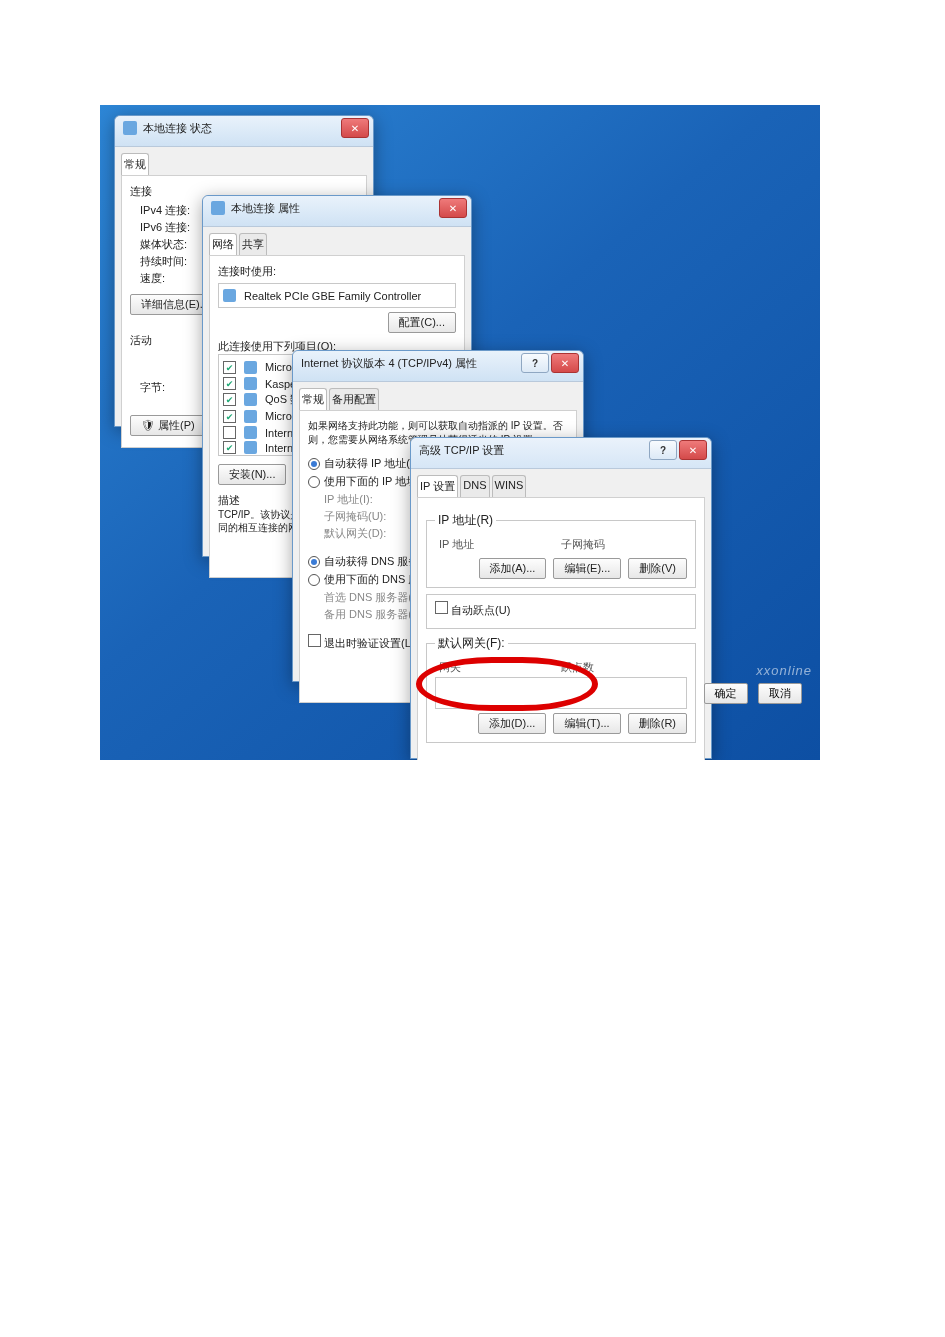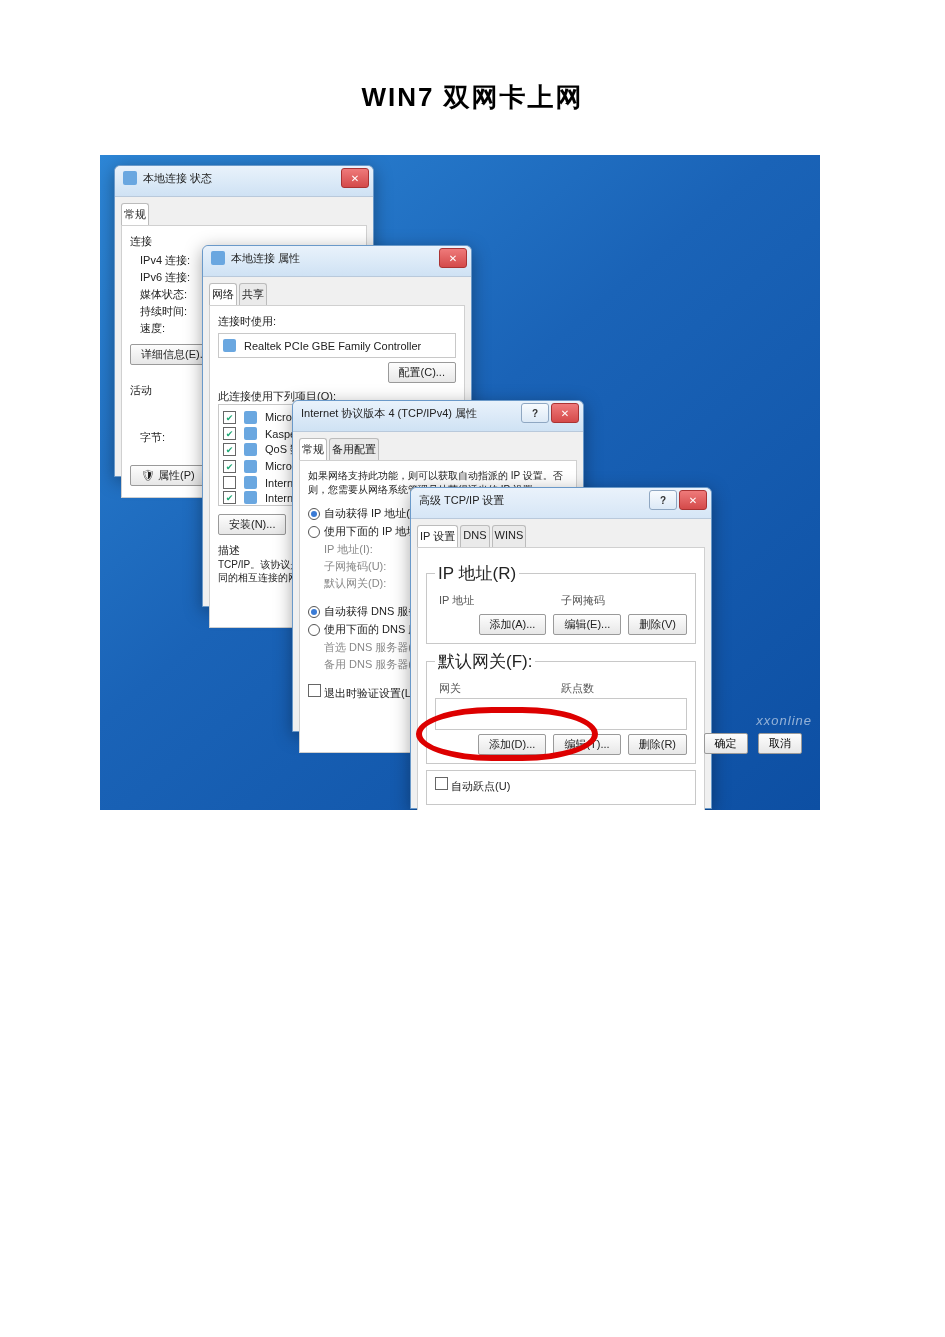--- a/index.html
+++ b/index.html
@@ -98,35 +98,34 @@
     background:linear-gradient(#fdfdfd,#e7e7e7);
     border:1px solid #9a9a9a; border-radius:2px;
   }
   .row { display:flex; justify-content:space-between; margin:2px 0; }
   .listrow { display:flex; align-items:center; gap:8px; padding:1px 0; font-size:11px; }
   .cb { width:11px; height:11px; border:1px solid #666; background:#fff; display:flex; align-items:center; justify-content:center; font-size:9px; color:#2a7; }
   .ic { width:13px; height:13px; background:#6aa7e0; border-radius:2px; }
   .radio { width:10px; height:10px; border-radius:50%; border:1px solid #555; display:inline-block; vertical-align:middle; margin-right:4px; position:relative; }
   .radio.on::after { content:""; position:absolute; left:2px; top:2px; width:6px; height:6px; background:#3a7bd5; border-radius:50%; }
   fieldset { border:1px solid #c8c8c8; margin:6px 0; padding:6px 8px 8px 8px; }
-  fieldset legend { font-size:17px; padding:0 3px; }
+  fieldset legend { font-size:12px; padding:0 3px; }
   .colhead { display:flex; font-size:11px; color:#555; padding:2px 4px; }
   .innerlist { border:1px solid #c8c8c8; background:#fff; height:36px; padding:3px 6px; font-size:11px; overflow:hidden; }
   .btnrow { text-align:right; margin-top:4px; }
   .btnrow .btn { margin-left:4px; }
   .redring {
     position:absolute; border:6px solid #d00; border-radius:50%/60%;
     pointer-events:none;
   }
 </style>
 </head>
 <body>
 
 <div class="page">
-  <h1>WIN7 双网卡上网</h1>
 
   <div class="shot">
 
     <div class="win" style="left:14px; top:10px; width:258px; height:310px;">
       <div class="titlebar">
         <span class="t-icon"></span>
         <span class="t-title">本地连接 状态</span>
         <span class="winbtn close">✕</span>
       </div>
       <div class="tabstrip">
@@ -285,37 +284,37 @@
           <div class="colhead">
               <span style="flex:1;">IP 地址</span>
               <span style="flex:1;">子网掩码</span>
             </div>
           <div class="btnrow">
             <span class="btn">添加(A)...</span>
             <span class="btn">编辑(E)...</span>
             <span class="btn">删除(V)</span>
           </div>
         </fieldset>
+        <fieldset style="padding-bottom:10px;">
+          <div><span class="cb" style="display:inline-flex;"></span> <span>自动跃点(U)</span></div>
+
+        </fieldset>
         <fieldset>
           <legend>默认网关(F):</legend>
           <div class="colhead">
               <span style="flex:1;">网关</span>
               <span style="flex:1;">跃点数</span>
             </div>
           <div class="innerlist" style="height:24px;"></div>
           <div class="btnrow">
             <span class="btn">添加(D)...</span>
             <span class="btn">编辑(T)...</span>
             <span class="btn">删除(R)</span>
           </div>
         </fieldset>
-        <fieldset style="padding-bottom:10px;">
-          <div><span class="cb" style="display:inline-flex;"></span> <span>自动跃点(U)</span></div>
-
-        </fieldset>
       </div>
     </div>
 
     <div style="position:absolute; right:18px; bottom:56px;">
       <span class="btn">确定</span>
       <span class="btn" style="margin-left:6px;">取消</span>
     </div>
 
     <div class="redring" style="left:316px; top:552px; width:170px; height:42px;"></div>
 

